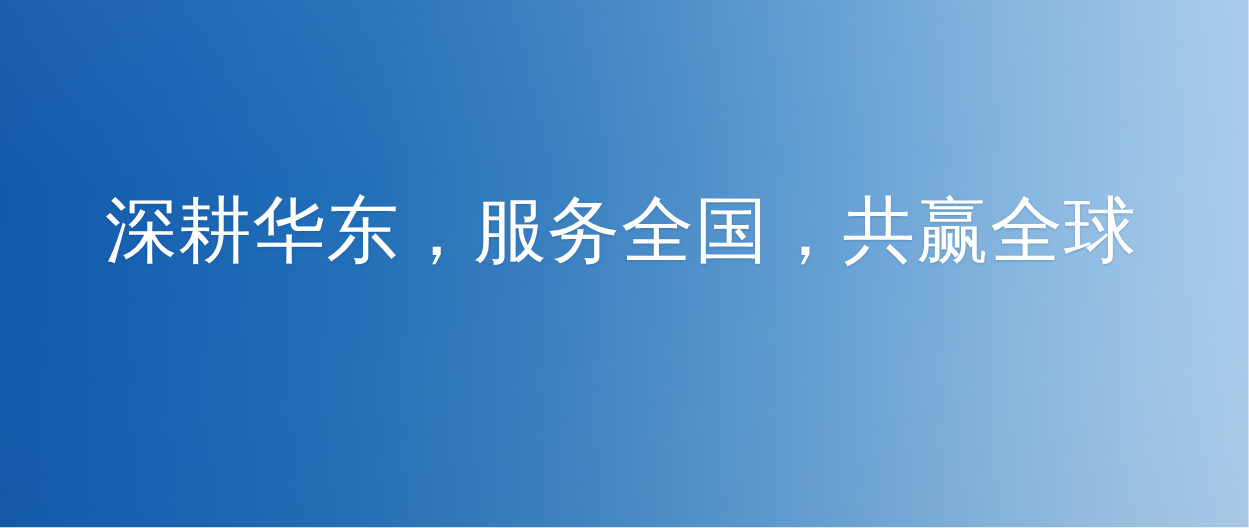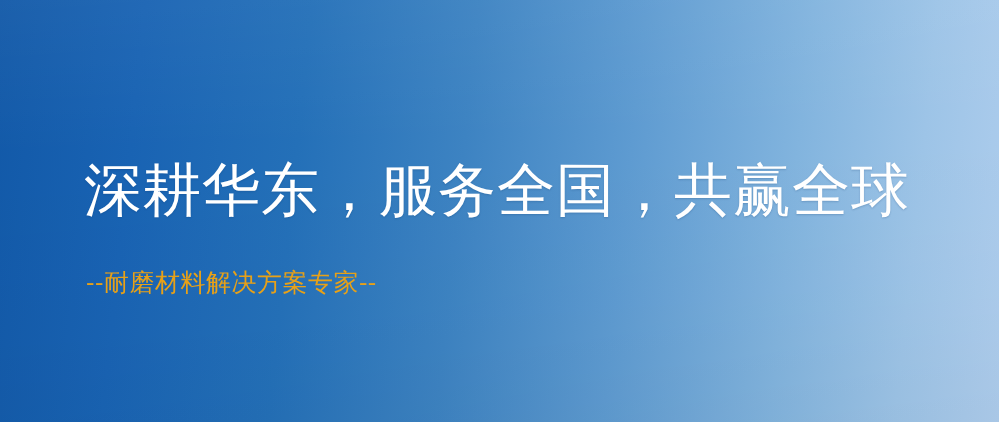--- a/index.html
+++ b/index.html
@@ -37,21 +37,21 @@
       rgba(255,255,255,0.045) 0%,
       rgba(255,255,255,0.00) 34%,
       rgba(0,0,0,0.010) 72%,
       rgba(0,0,0,0.030) 100%);
   }
 
   .headline {
     position: absolute;
     left: 84px;
     top: 158px;
-    font-family: Liberation Sans, sans-serif;
+    font-family: Liberation Mono, monospace;
     font-size: 58px;
     line-height: 64px;
     letter-spacing: 1px;
     color: #ffffff;
     white-space: nowrap;
     text-shadow: 0 1px 2px rgba(10,50,100,0.22);
     z-index: 3;
   }
 
   .subtitle {
@@ -82,16 +82,15 @@
     height: 124px;
   }
 </style>
 </head>
 <body>
 
 <div class="banner">
 
   <div class="headline">深耕华东，服务全国，共赢全球</div>
 
-  <div class="subtitle">--耐磨材料解决方案专家--</div>
 
 
 </div>
 
 </body></html>

